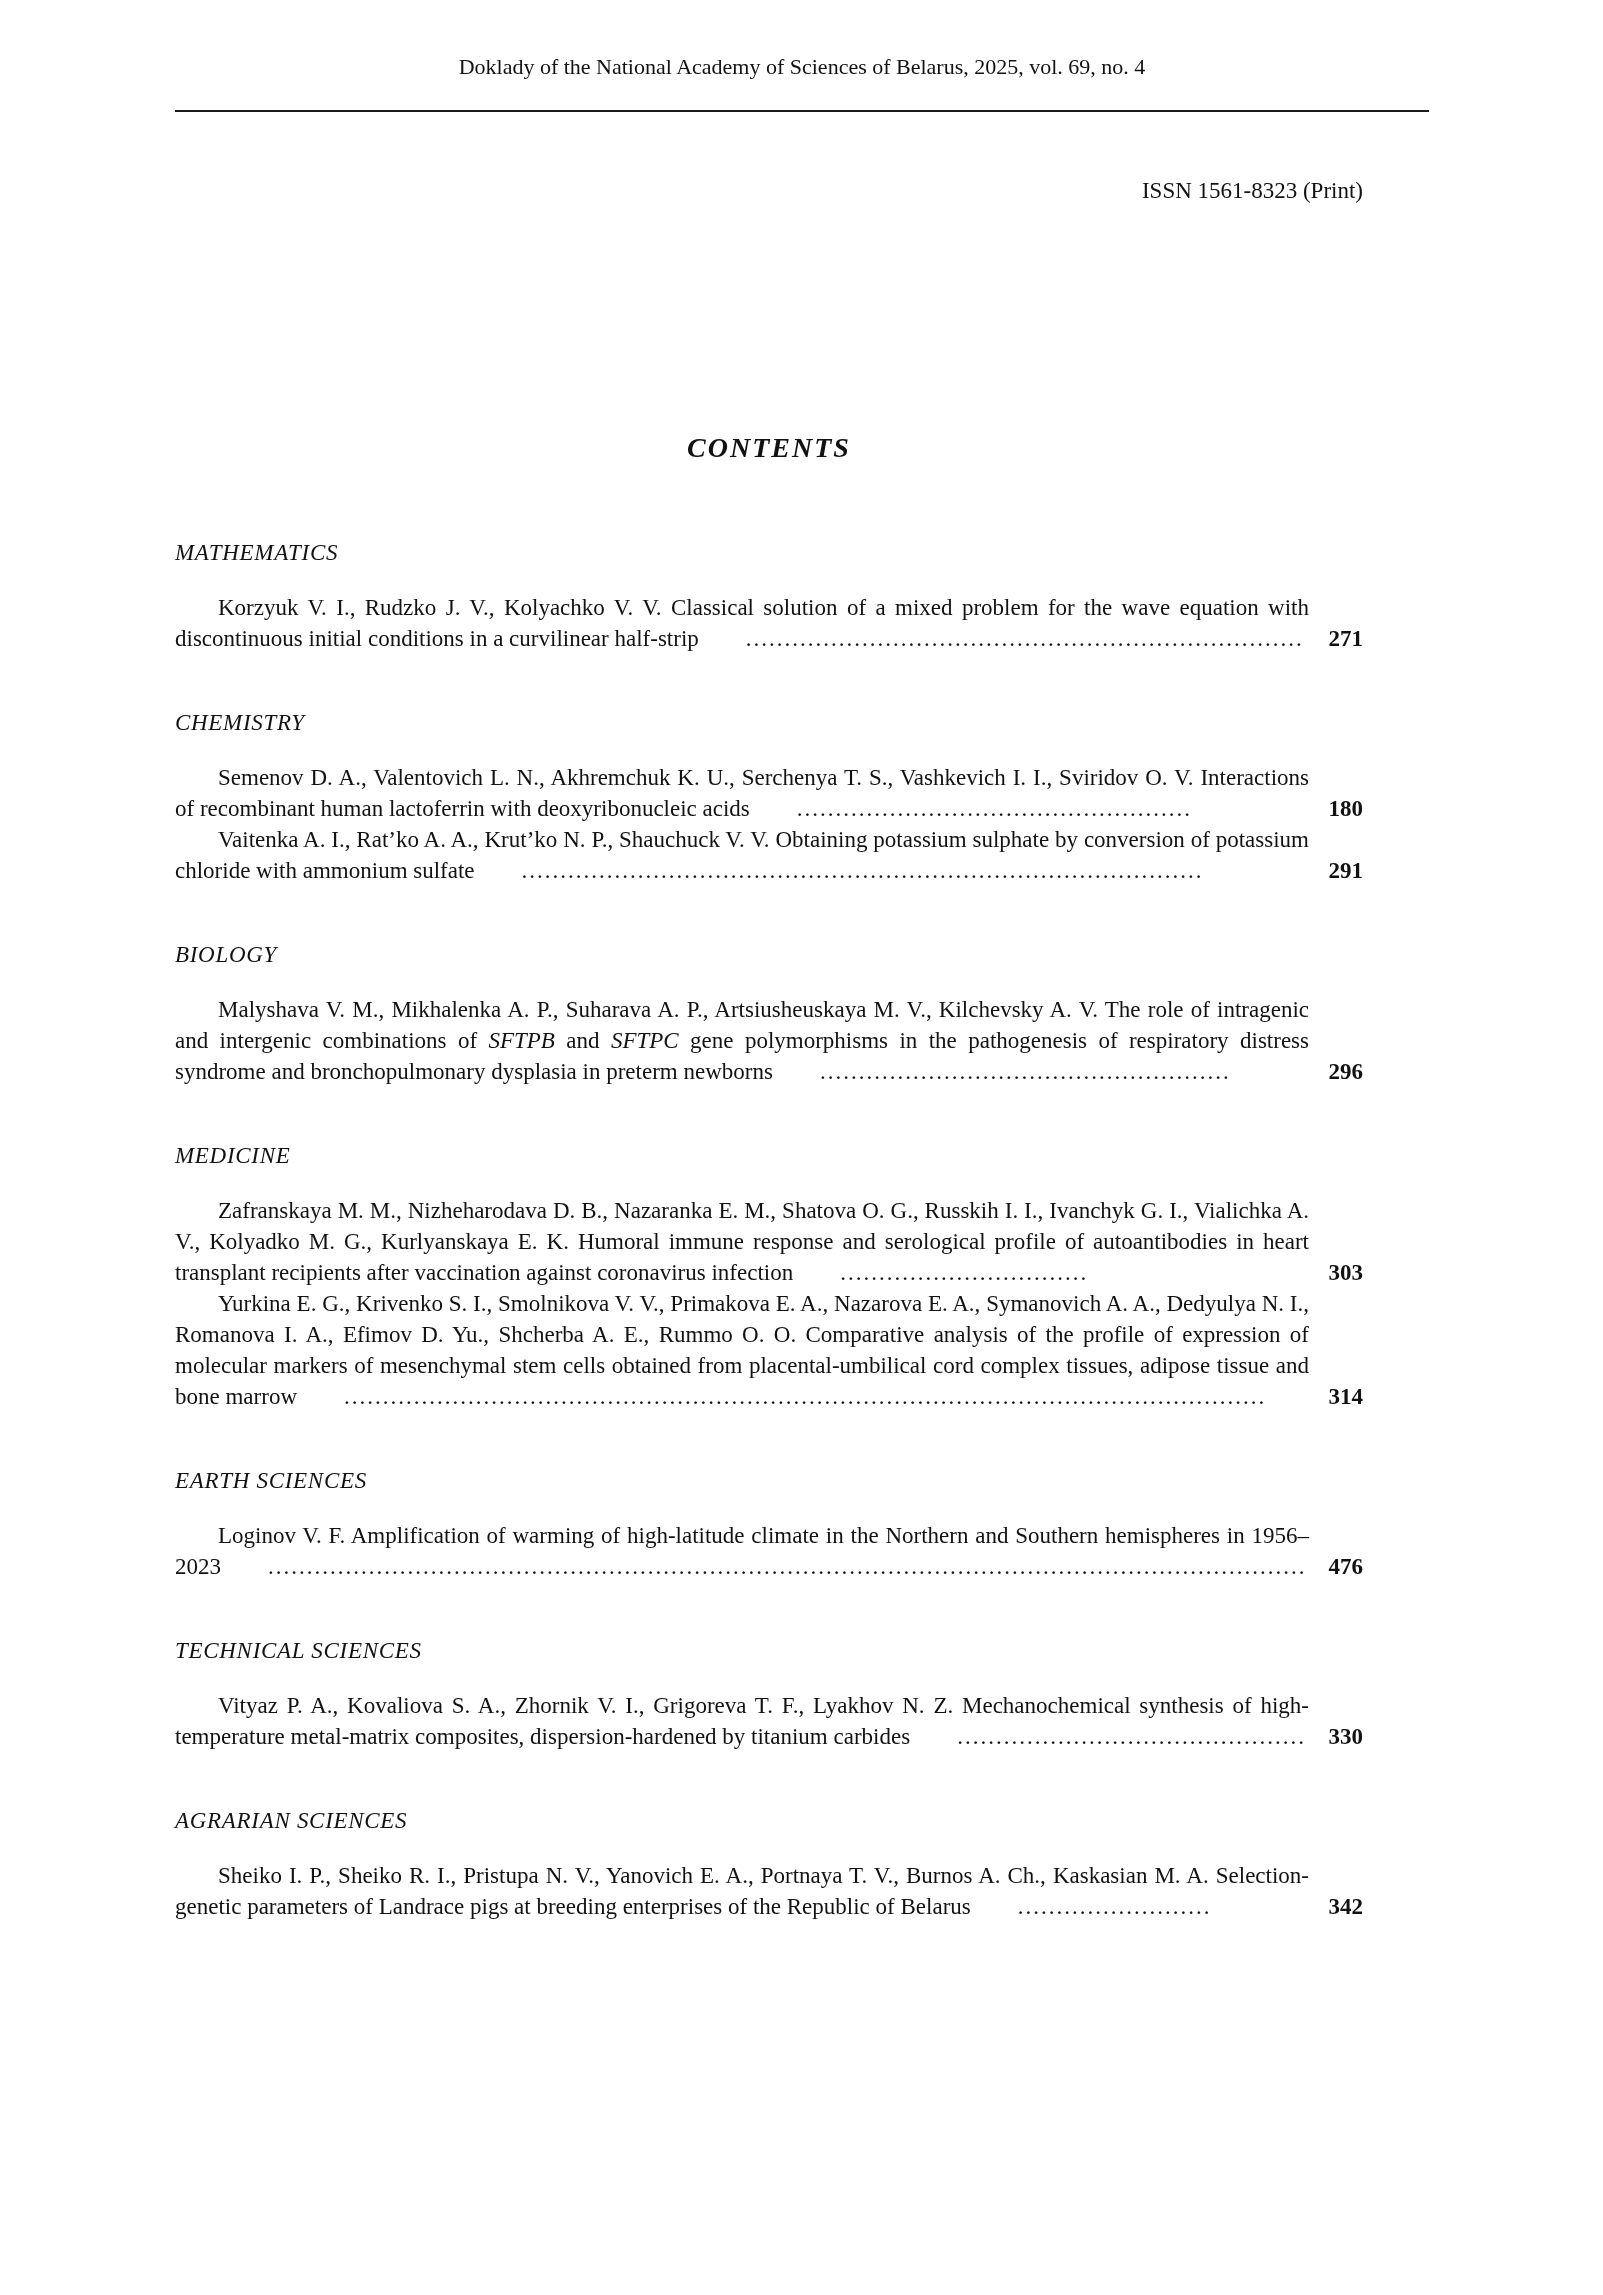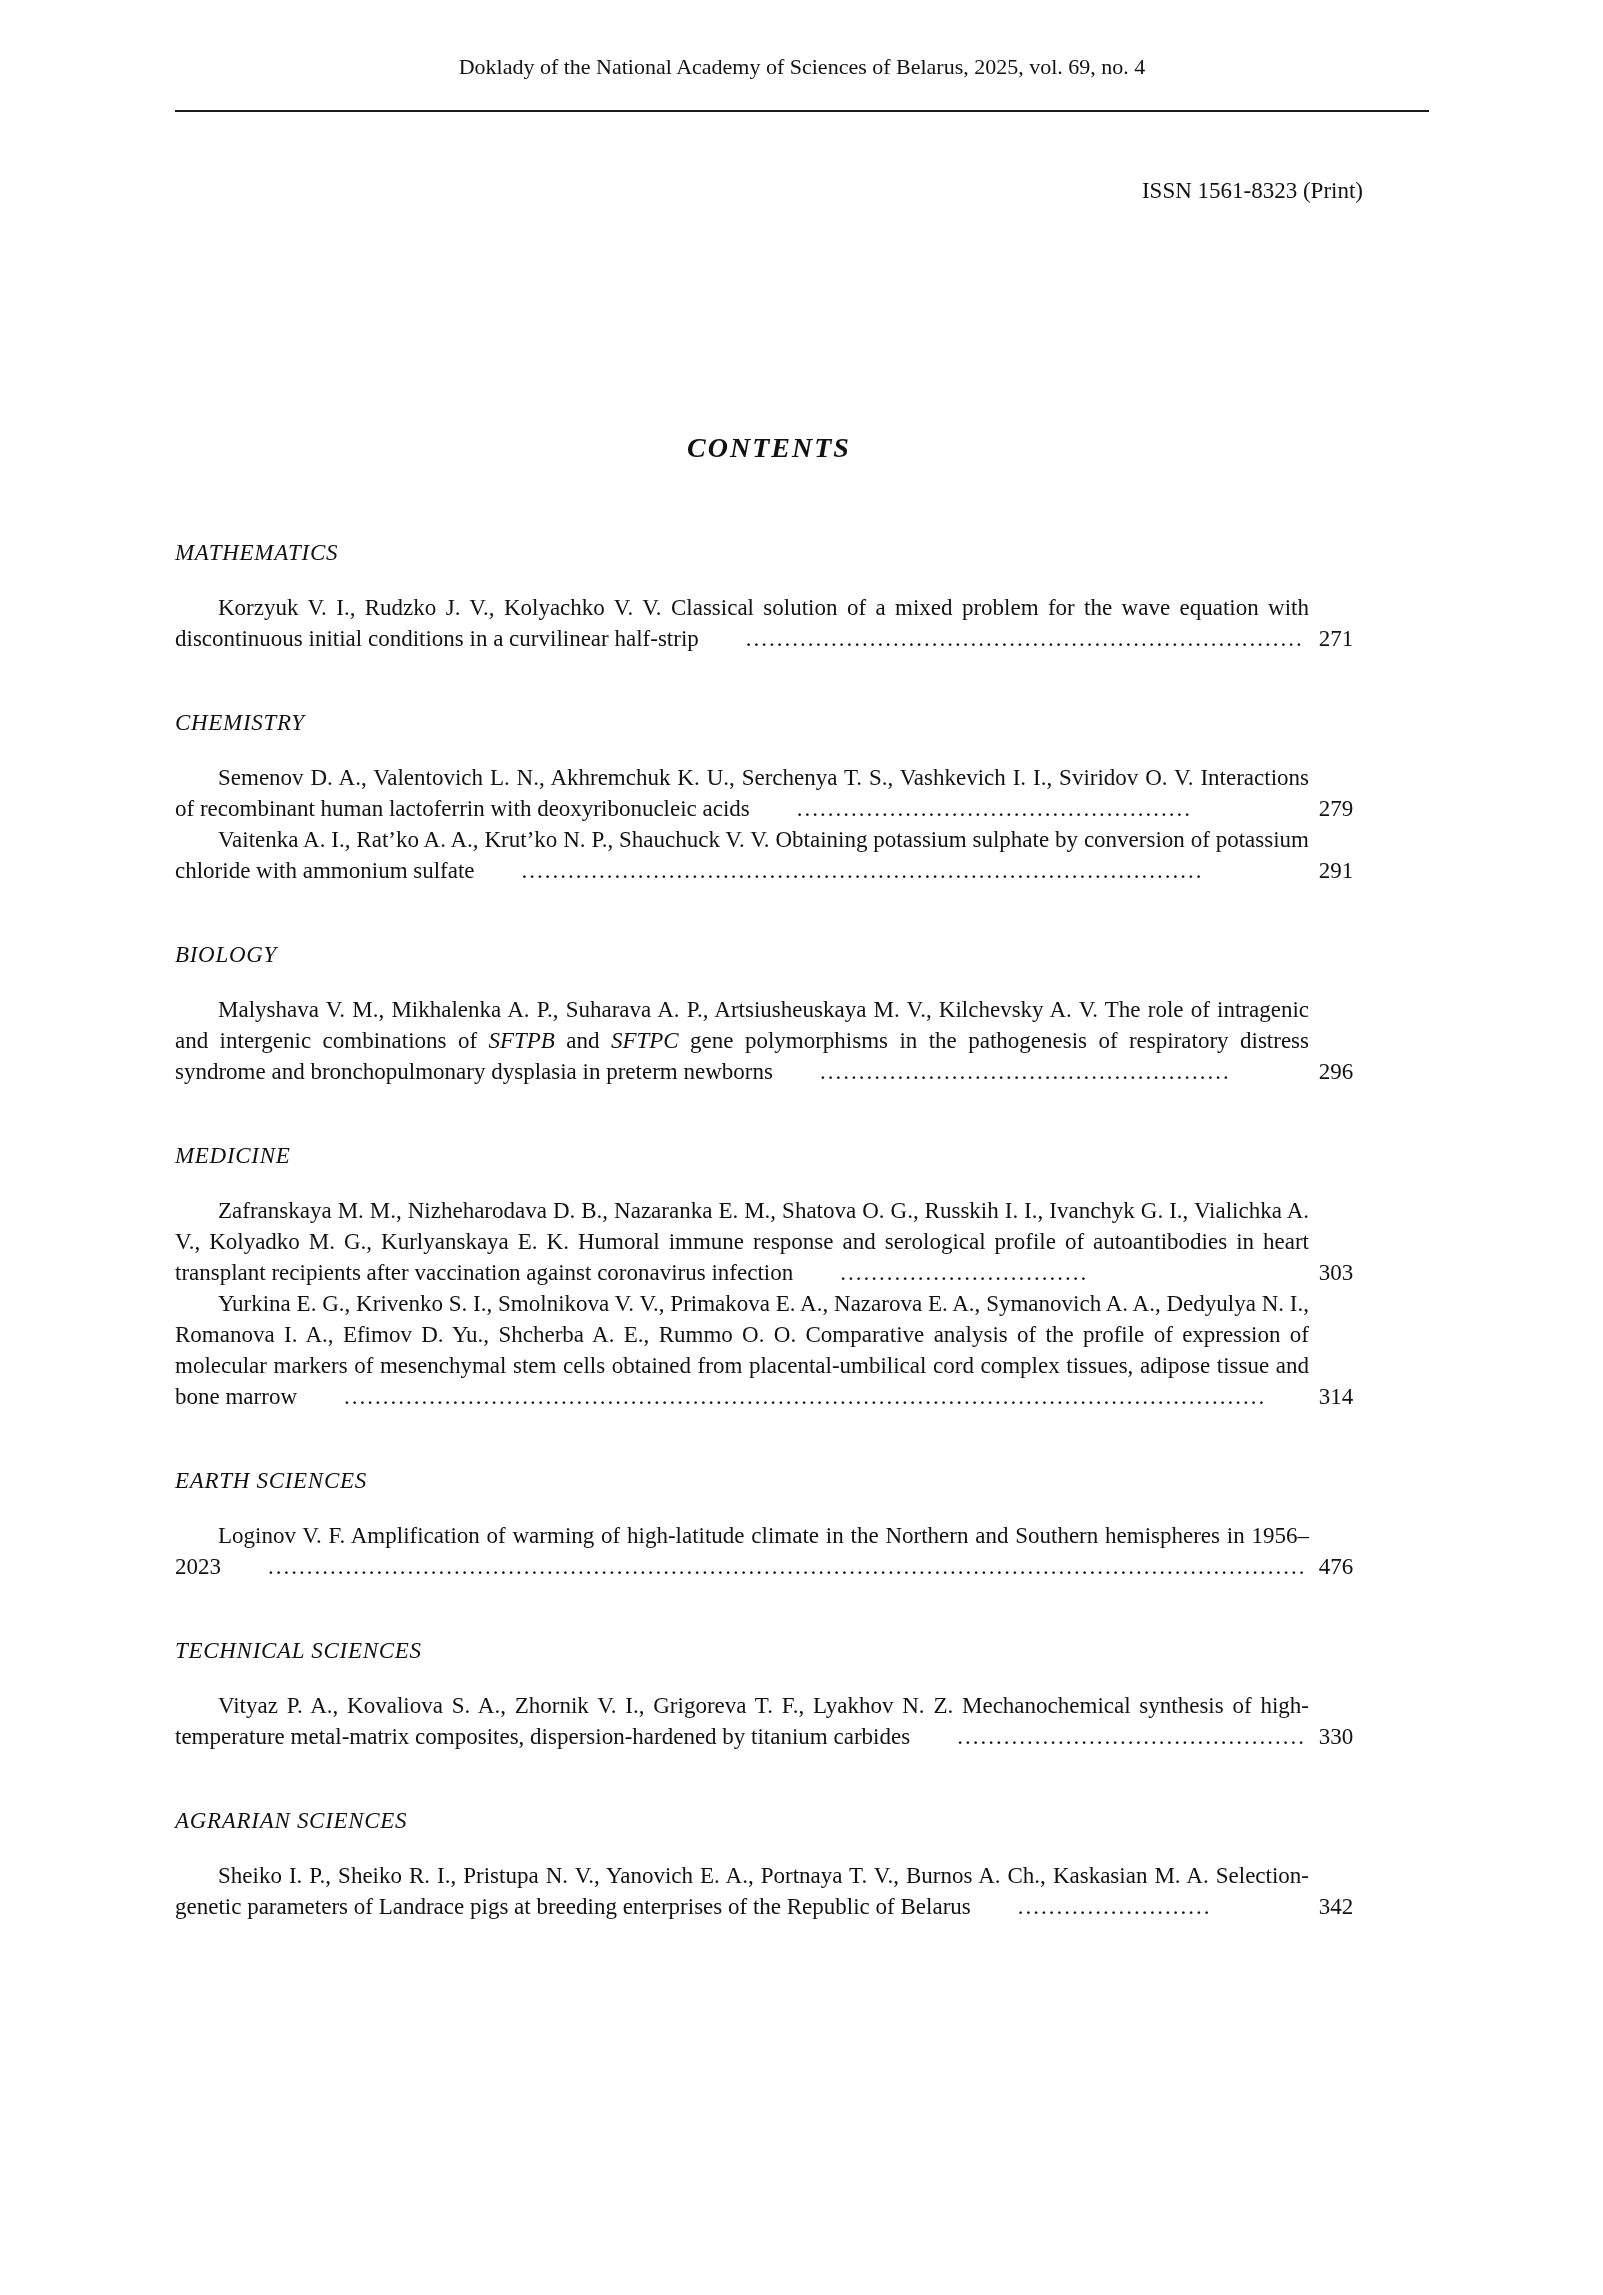--- a/index.html
+++ b/index.html
@@ -52,21 +52,21 @@
   }
   .authors { font-weight: normal; }
   .leader {
     display: inline-block;
     overflow: hidden;
     white-space: nowrap;
     vertical-align: bottom;
     letter-spacing: 2px;
     margin-left: 4px;
   }
-  .page-num { flex: 0 0 54px; text-align: center; }
+  .page-num { flex: 0 0 54px; text-align: right; font-weight: bold; }
 </style>
 </head>
 <body>
 
 <div class="page">
 
   <header class="page-header">
     <div class="journal-line">Doklady of the National Academy of Sciences of Belarus, 2025, vol. 69, no. 4</div>
   </header>
 
@@ -81,21 +81,21 @@
     <div class="entry">
       <p class="entry-text"><span class="authors">Korzyuk V. I., Rudzko J. V., Kolyachko V. V.</span><span class="entry-title"><span> Classical solution of a mixed problem for the wave equation with discontinuous initial conditions in a curvilinear half-strip</span></span><span class="leader" style="width: 601px;">................................................................................................................................................................................................................................................................................................................................................................................................................</span></p>
       <p class="page-num">271</p>
     </div>
   </section>
 
   <section>
     <h2 class="section-heading">CHEMISTRY</h2>
     <div class="entry">
       <p class="entry-text"><span class="authors">Semenov D. A., Valentovich L. N., Akhremchuk K. U., Serchenya T. S., Vashkevich I. I., Sviridov O. V.</span><span class="entry-title"><span> Interactions of recombinant human lactoferrin with deoxyribonucleic acids</span></span><span class="leader" style="width: 436px;">................................................................................................................................................................................................................................................................................................................................................................................................................</span></p>
-      <p class="page-num">279</p>
+      <p class="page-num">180</p>
     </div>
     <div class="entry">
       <p class="entry-text"><span class="authors">Vaitenka A. I., Rat’ko A. A., Krut’ko N. P., Shauchuck V. V.</span><span class="entry-title"><span> Obtaining potassium sulphate by conversion of potassium chloride with ammonium sulfate</span></span><span class="leader" style="width: 726px;">................................................................................................................................................................................................................................................................................................................................................................................................................</span></p>
       <p class="page-num">291</p>
     </div>
   </section>
 
   <section>
     <h2 class="section-heading">BIOLOGY</h2>
     <div class="entry">

